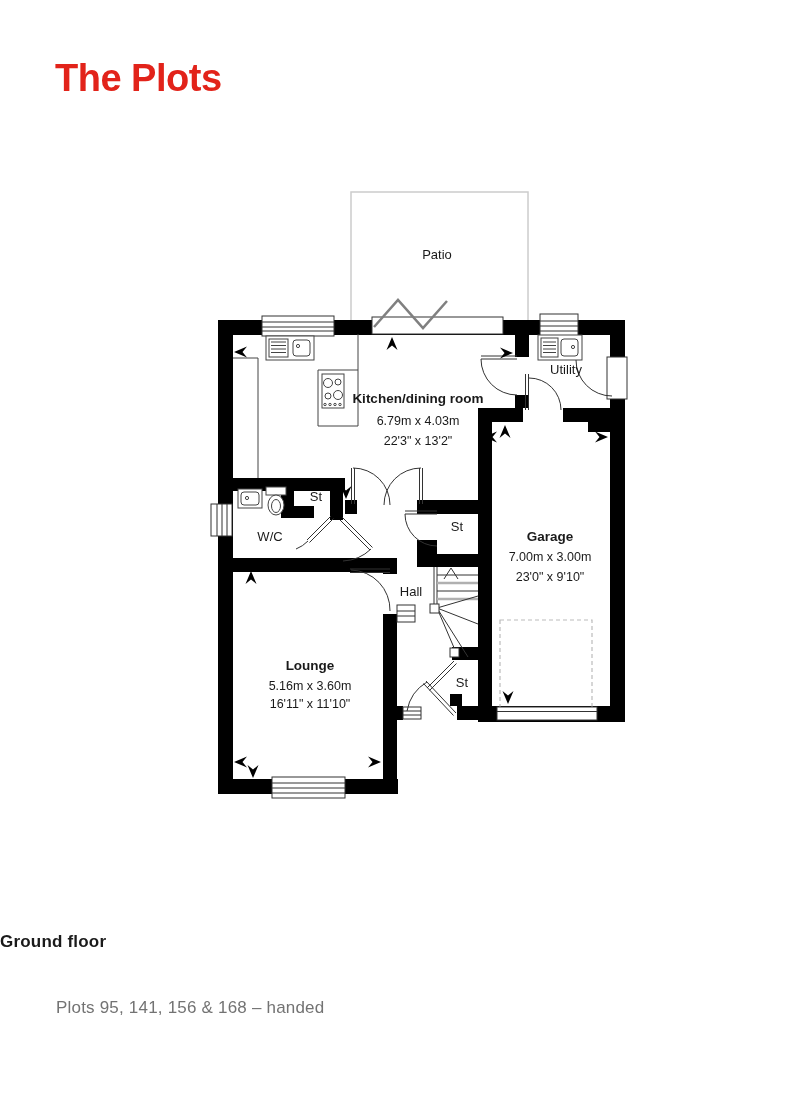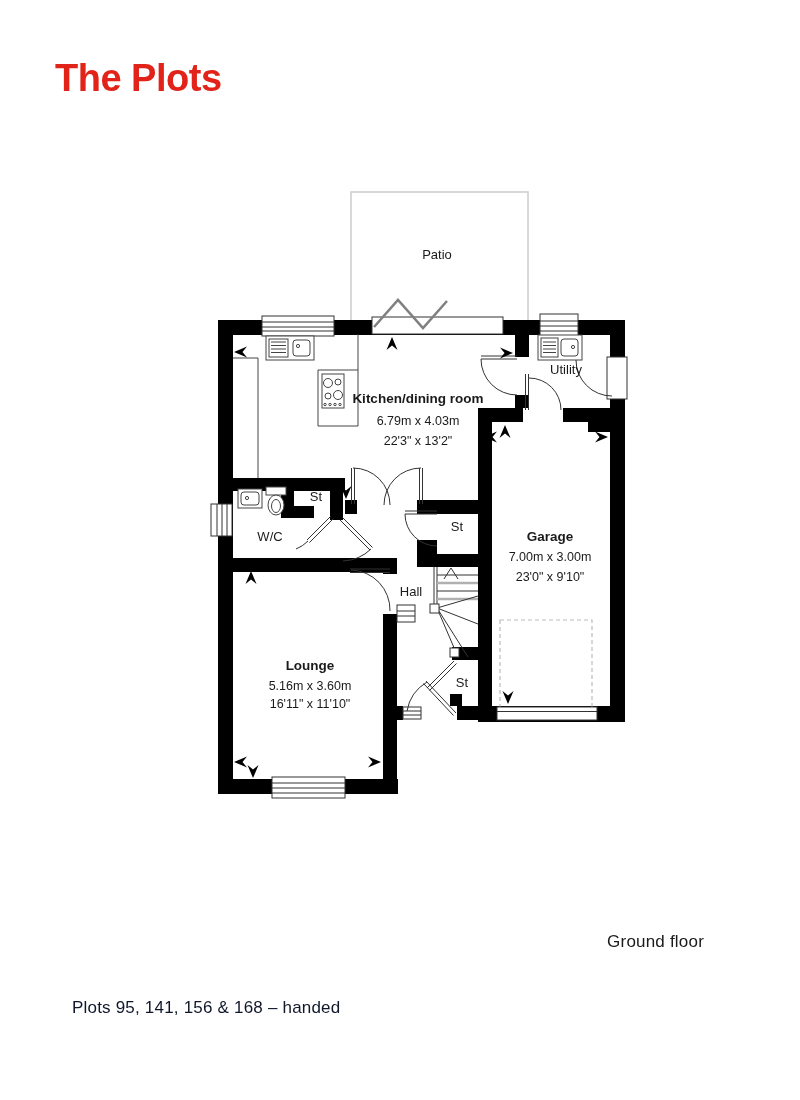--- a/index.html
+++ b/index.html
@@ -7,26 +7,26 @@
     width:800px;height:1100px;background:#ffffff;position:relative;
     font-family:"Liberation Sans","DejaVu Sans",sans-serif;
     -webkit-font-smoothing:antialiased;
   }
   .page-title{
     position:absolute;left:55px;top:57px;
     font-size:38px;font-weight:800;letter-spacing:-0.5px;
     color:#E2231A;
   }
   .floor-label{
-    position:absolute;left:0;top:932px;width:704px;text-align:right;
-    font-size:17px;font-weight:400;color:#1a1a1a;letter-spacing:0.2px;
+    position:absolute;left:0;top:932px;width:704px;text-align:left;
+    font-size:17px;font-weight:700;color:#1a1a1a;letter-spacing:0.2px;
   }
   .plots-note{
     position:absolute;left:56px;top:998px;
-    font-size:17px;font-weight:400;color:#0f172a;letter-spacing:0.2px;margin-left:16px;
+    font-size:17px;font-weight:400;color:#737373;letter-spacing:0.2px;
   }
   svg text{
     font-family:"Liberation Sans","DejaVu Sans",sans-serif;
     fill:#1a1a1a;
   }
   .room-name{font-size:13.5px;font-weight:700;}
   .room-dim{font-size:12.5px;font-weight:500;}
   .small-label{font-size:13px;font-weight:500;}
 </style>
 </head>

